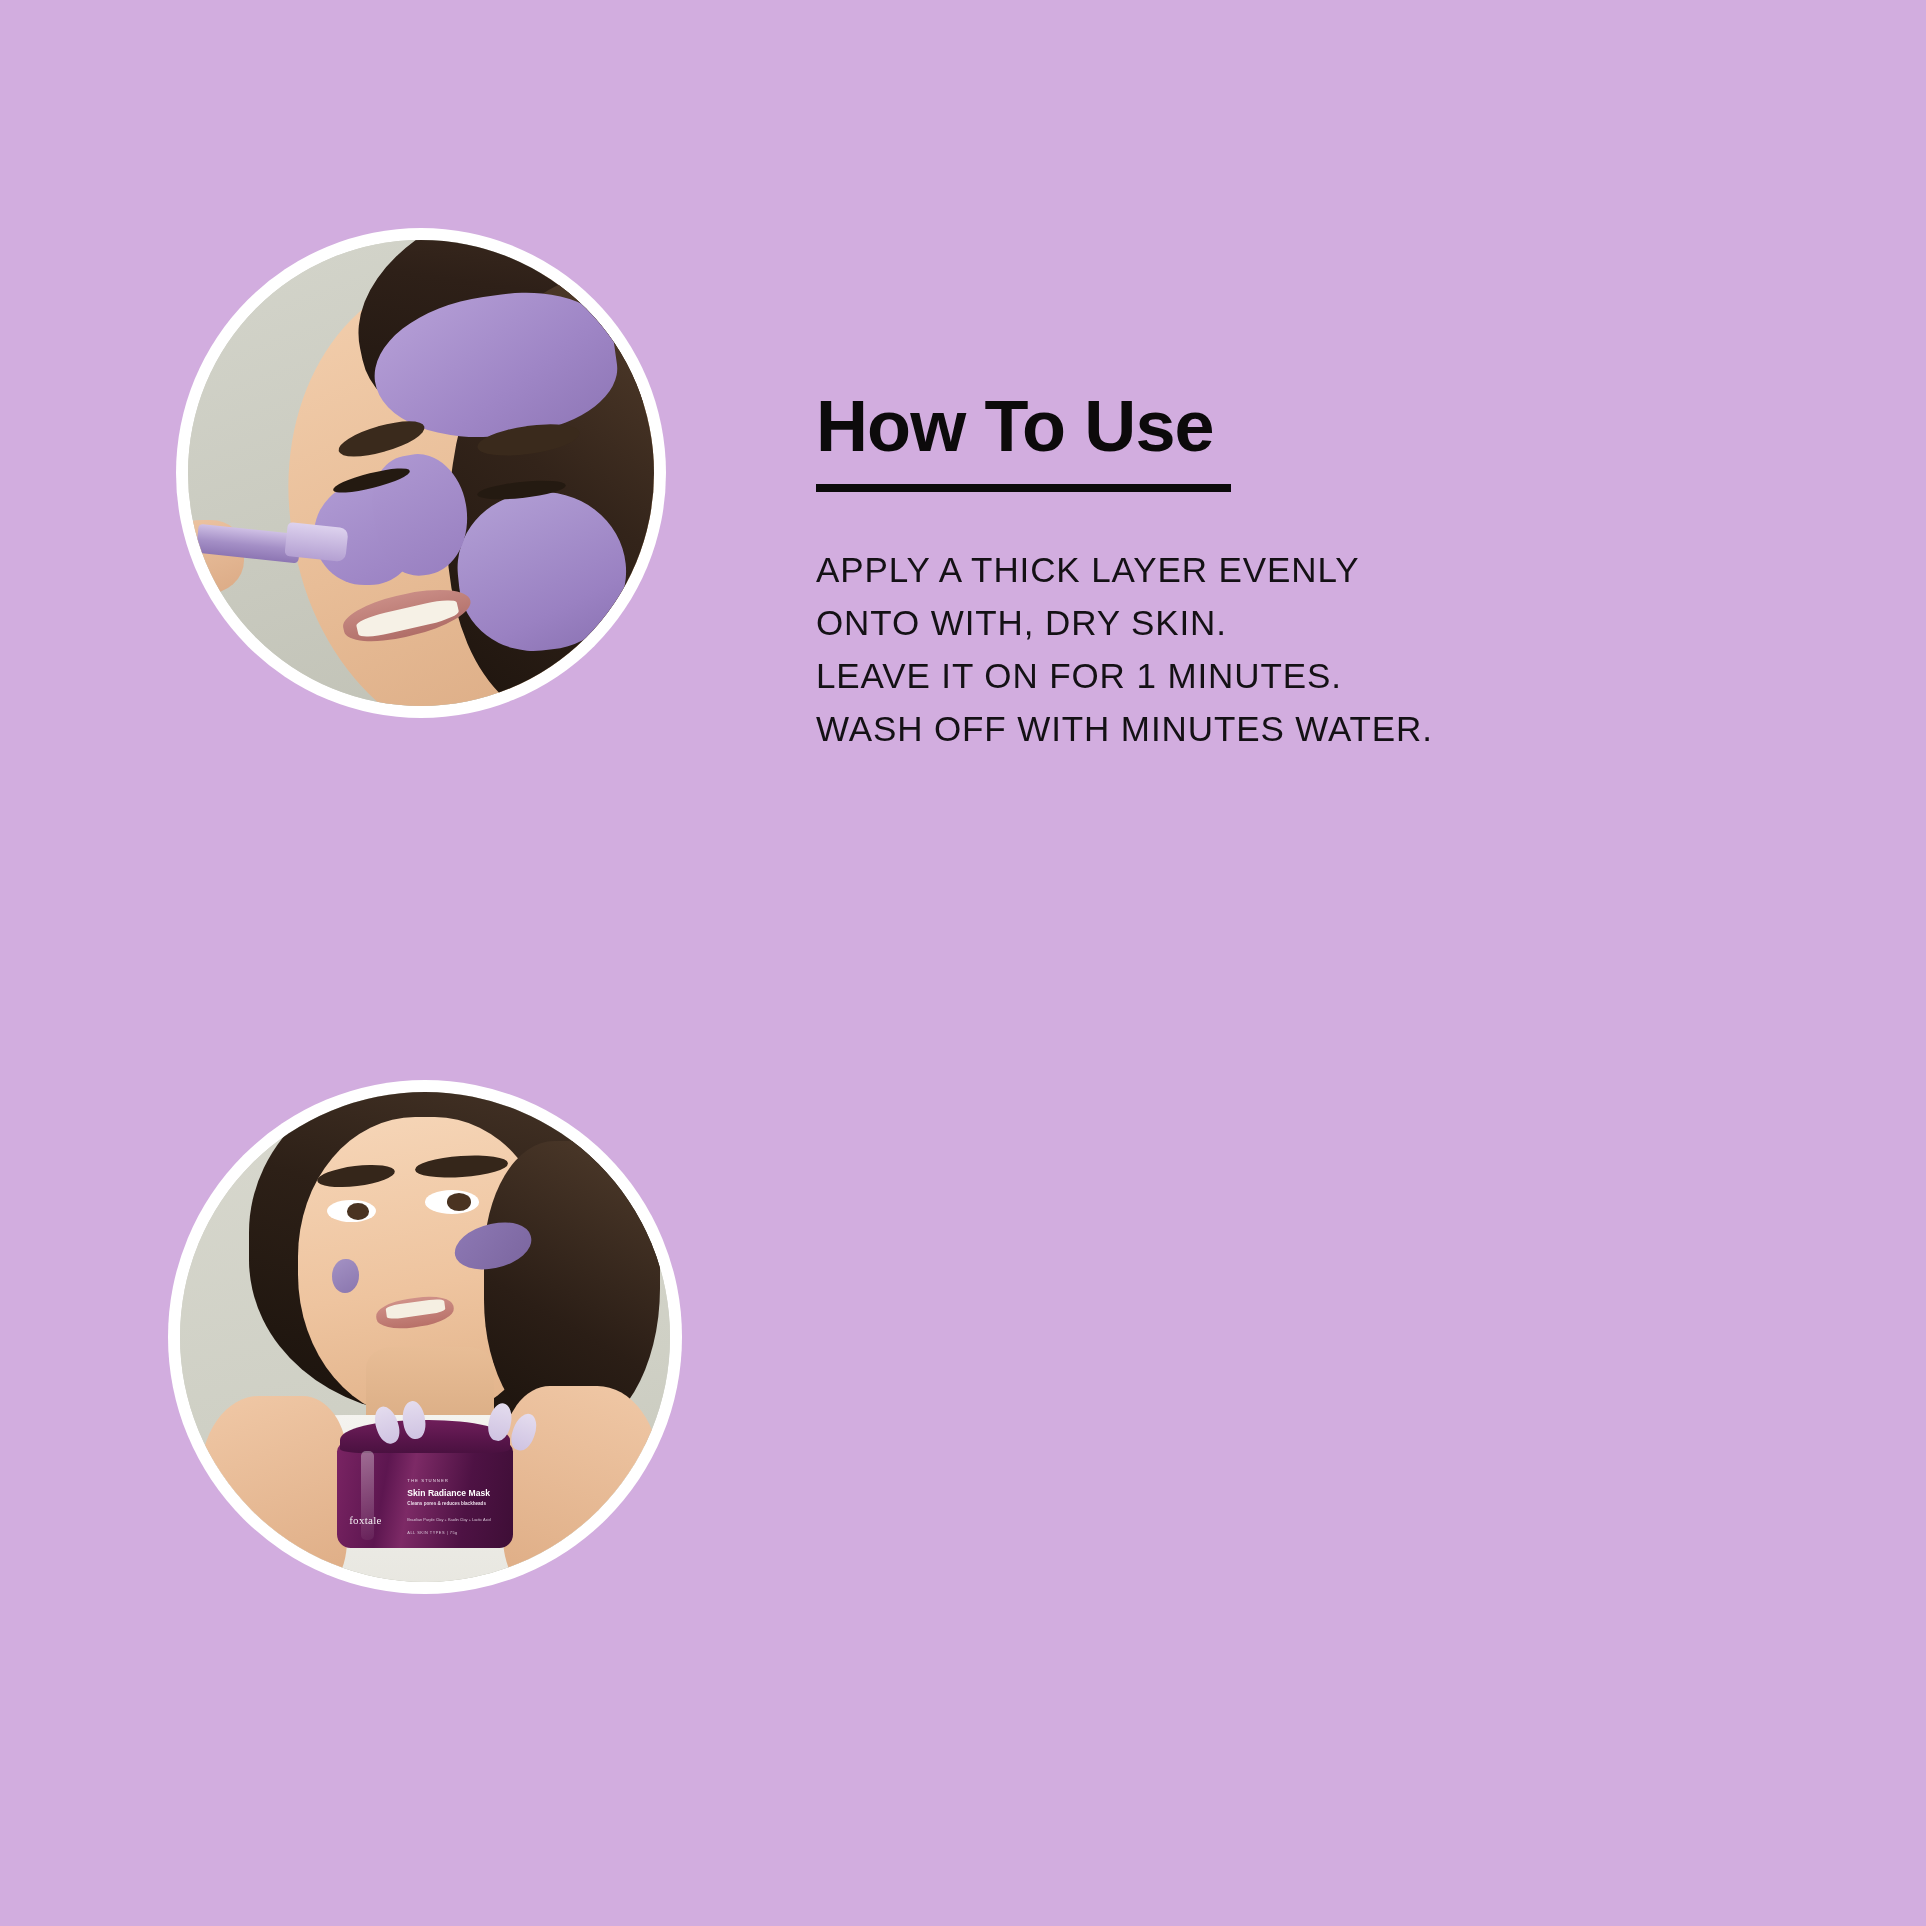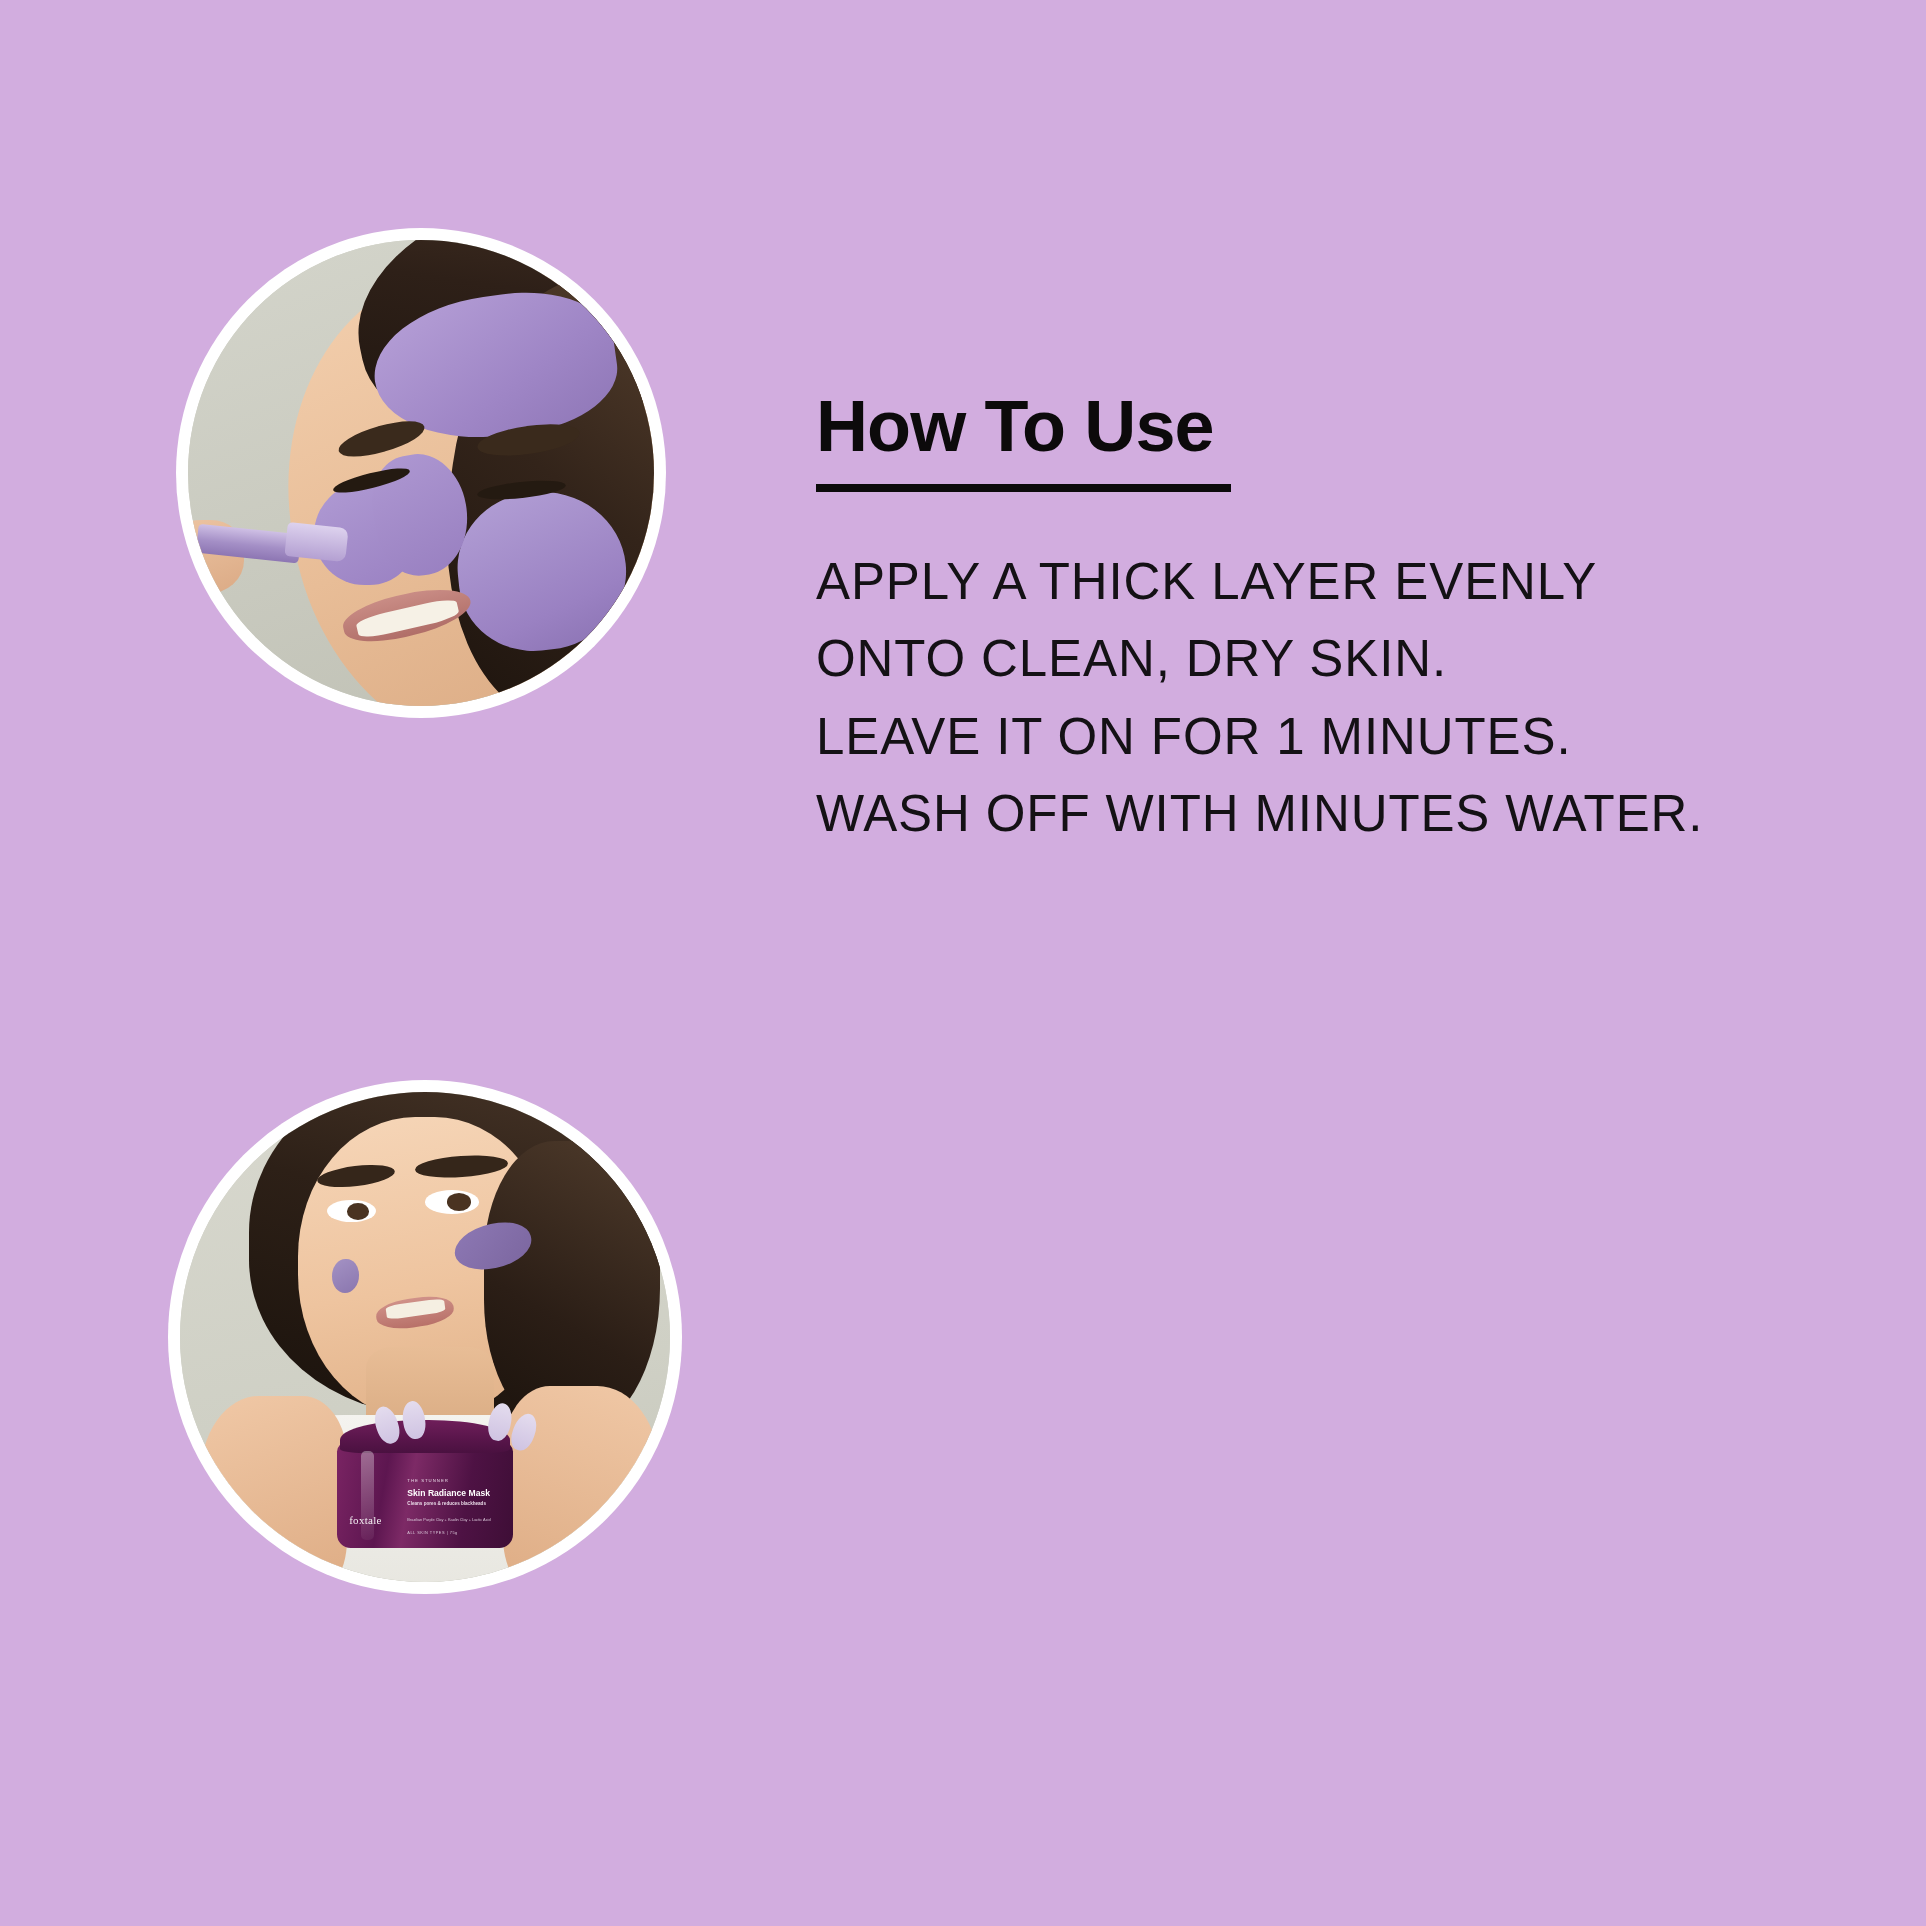--- a/index.html
+++ b/index.html
@@ -424,21 +424,21 @@
   .heading-rule {
     height: 7.7px;
     background: #0c0a0b;
     margin-top: 22px;
   }
   #rule-how { width: 415px; }
   #rule-when { width: 462px; }
 
   .body-text {
     font-family: "Liberation Sans", sans-serif;
-    font-size: 51px;
+    font-size: 35px;
     color: #141115;
     letter-spacing: 0.9px;
     line-height: 1.52;
     white-space: nowrap;
   }
   #body-how { margin-top: 51px; }
   #body-when { margin-top: 58px; }
   .body-text .line { display: block; }
 </style>
 </head>
@@ -466,21 +466,21 @@
       <div class="s1-brush-handle"></div>
       <div class="s1-brush-tip"></div>
     </div>
   </div>
 
   <div class="text-block" id="block-how">
     <h2 class="section-heading">How To Use</h2>
     <div class="heading-rule" id="rule-how"></div>
     <div class="body-text" id="body-how">
       <span class="line">APPLY A THICK LAYER EVENLY</span>
-      <span class="line">ONTO CLEAN, DRY SKIN.</span>
+      <span class="line">ONTO WITH, DRY SKIN.</span>
       <span class="line">LEAVE IT ON FOR 1 MINUTES.</span>
       <span class="line">WASH OFF WITH MINUTES WATER.</span>
     </div>
   </div>
 
   <div class="photo-circle" id="circle-2">
     <div class="photo-inner">
       <div class="scene2-bg"></div>
       <div class="s2-hair"></div>
       <div class="s2-face"></div>

